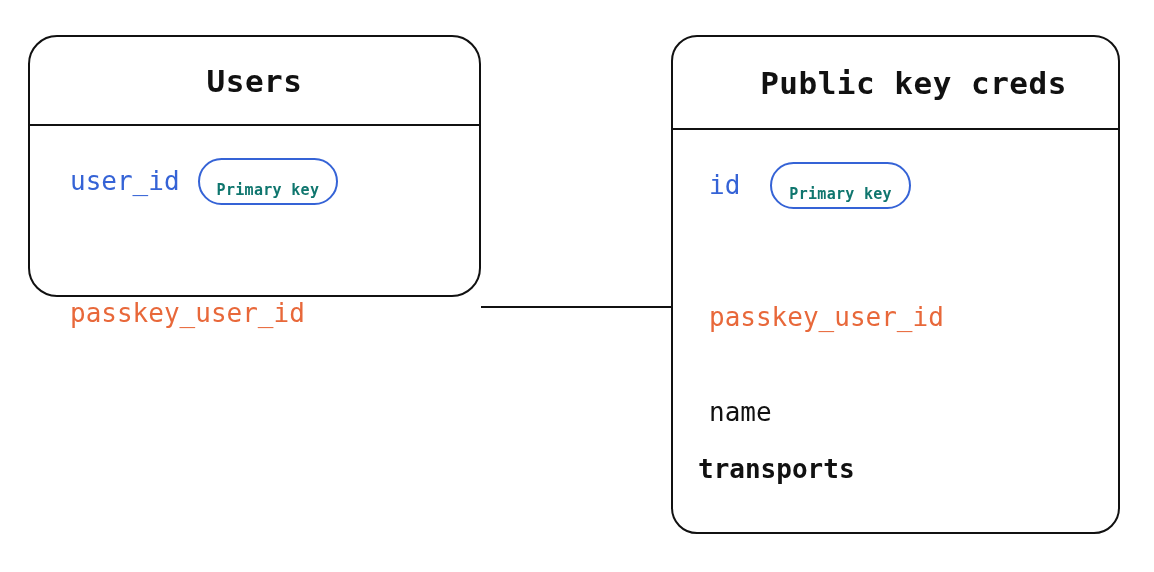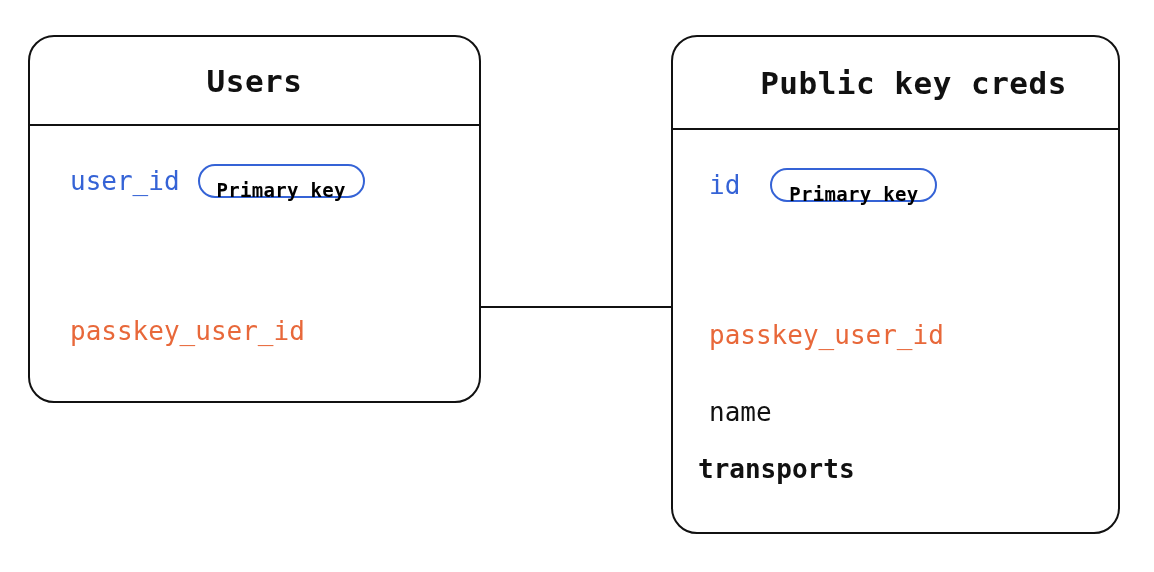--- a/index.html
+++ b/index.html
@@ -47,20 +47,21 @@
     position: relative;
     box-sizing: border-box;
     width: 100%;
   }
 
   
   .attr-row {
     position: absolute;
     left: 40px;
     display: flex;
+    align-items: center;
     height: 34px;
     white-space: nowrap;
   }
   .attr-name {
     font-family: "DejaVu Sans Mono", monospace;
     font-size: 26px;
     line-height: 34px;
     color: #111111;
   }
   .attr-name.pk { color: #3563d6; }
@@ -73,41 +74,41 @@
     justify-content: center;
     margin-left: 18px;
     padding: 3px 17px 4px 17px;
     border: 2px solid #3563d6;
     border-radius: 999px;
     box-sizing: border-box;
   }
   .pk-badge-label {
     font-family: "DejaVu Sans Mono", monospace;
     font-weight: bold;
-    font-size: 19px;
+    font-size: 15px;
     line-height: 18px;
     letter-spacing: 0.3px;
-    color: #000000;
+    color: #0f766e;
     white-space: nowrap;
     margin-top: 18px;
   }
 
   
   .connector {
     position: absolute;
     background: #111111;
     height: 2px;
   }
 </style>
 </head>
 <body>
 
 <div id="canvas">
 
-  <div class="entity" id="entity-users" style="left:28px; top:35px; width:453px; height:368px;">
+  <div class="entity" id="entity-users" style="left:28px; top:35px; width:453px; height:262px;border-radius:29px;">
 
     <div class="entity-header" style="height:89px;">
       <span class="entity-title">Users</span>
     </div>
 
     <div class="entity-body" style="height:247px;">
 
       <div class="attr-row" style="top:38px;">
         <span class="attr-name pk">user_id</span>
         <span class="pk-badge">

